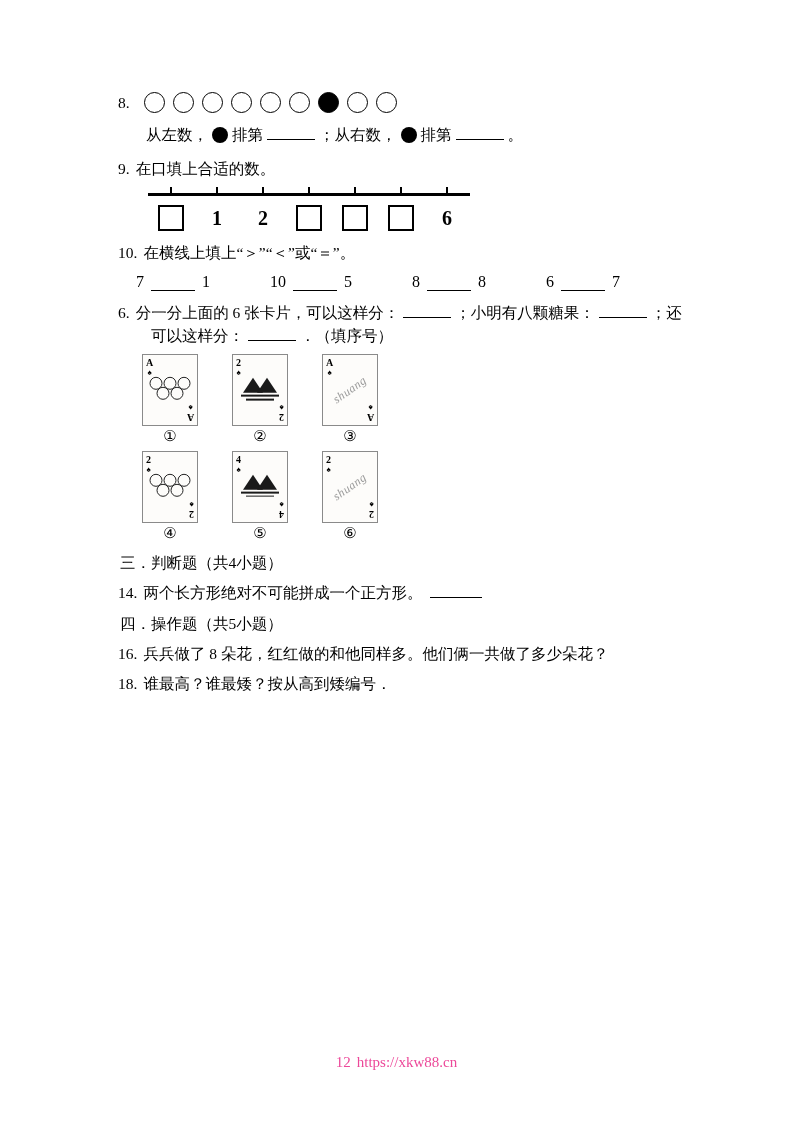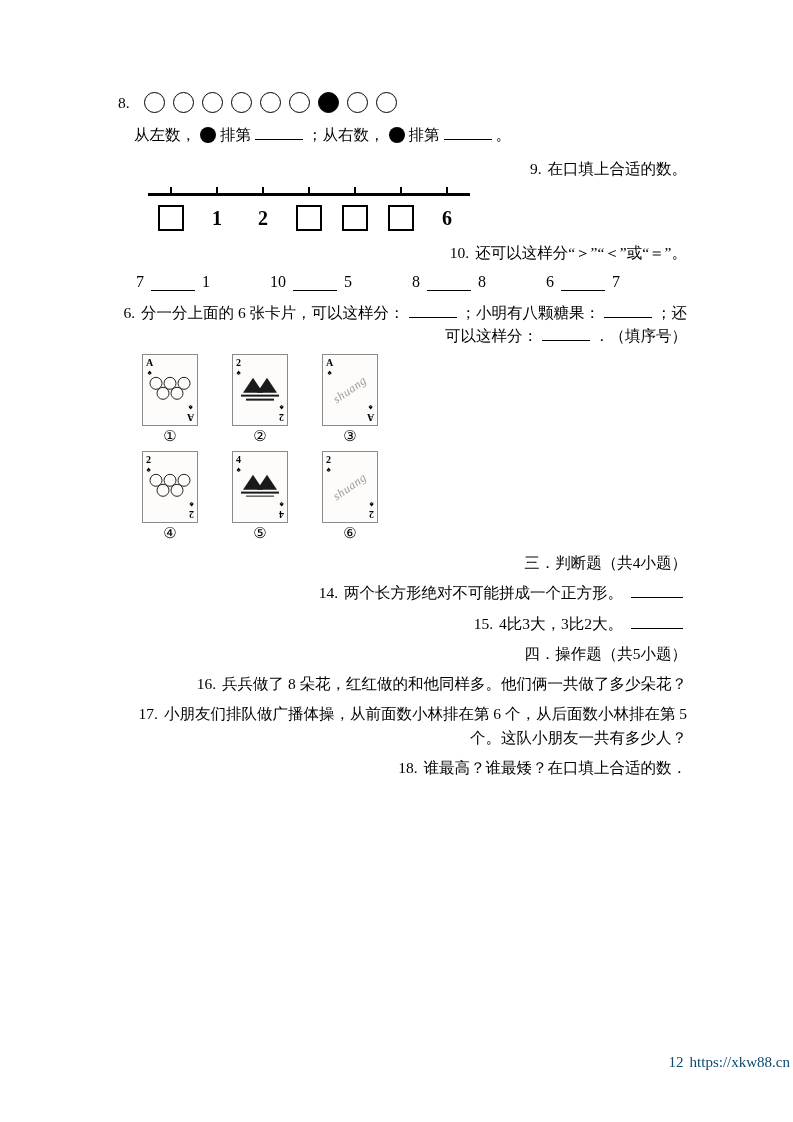--- a/index.html
+++ b/index.html
@@ -3,39 +3,39 @@
 <meta charset="utf-8">
 <style>
   * { margin:0; padding:0; box-sizing:border-box; }
   html,body { background:#ffffff; }
   body {
     width:793px; height:1122px; position:relative; overflow:hidden;
     font-family:"Liberation Serif", serif; color:#000; font-size:15.5px;
   }
   .content { position:absolute; left:118px; top:92px; right:106px; }
 
-  .q { line-height:1.5; margin-bottom:7px;text-align:right; }
+  .q { line-height:1.5; margin-bottom:7px; }
   .hang { padding-left:33px; text-indent:-33px; }
   .q-label { margin-right:6px; }
   .q-text { }
-  .section-title { margin:6px 0 7px 16px; }
+  .section-title { margin:6px 0 7px 2px; }
 
   .blank {
     display:inline-block; width:48px; height:13px;
     border-bottom:1.2px solid #000; margin:0 4px;
   }
   .judge-blank { width:52px; margin-left:8px; }
   .pair-blank { width:44px; margin:0 7px; }
 
   
   .row-circles { display:flex; align-items:center; margin-bottom:12px; }
   .circles { display:inline-flex; gap:8px; margin-left:8px; }
   .circle { width:21px; height:21px; border:1.6px solid #000; border-radius:50%; background:#fff; }
   .circle.filled { background:#000; }
-  .indent { margin-left:16px; margin-bottom:11px; }
+  .indent { margin-left:28px; margin-bottom:11px; }
   .dot { display:inline-block; width:16px; height:16px; background:#000; border-radius:50%; vertical-align:-3px; margin:0 4px; }
 
   
   .numline { width:322px; margin:4px 0 10px 30px; }
   .nl-ticks {
     display:grid; grid-template-columns:repeat(7,1fr); justify-items:center;
     align-items:end; height:9px; border-bottom:3.5px solid #000;
   }
   .tick { width:2.5px; height:8px; background:#000; }
   .nl-cells { display:grid; grid-template-columns:repeat(7,1fr); justify-items:center; align-items:center; margin-top:9px; }
@@ -70,21 +70,21 @@
   .mline.m1 { width:38px; }
   .mline.m2 { width:28px; height:1.5px; }
   .shuang {
     position:absolute; left:50%; top:50%;
     transform:translate(-50%,-50%) rotate(-35deg);
     color:#9a9a9a; font-style:italic; font-size:12px; letter-spacing:.5px; white-space:nowrap;
   }
   .card-label { font-size:15px; margin-top:2px; line-height:1.1; }
 
   
-  .footer { position:absolute; left:0; right:0; top:1054px; text-align:right; font-size:15px; color:#0c4a6e; }
+  .footer { position:absolute; left:0; right:0; top:1054px; text-align:center; font-size:15px; color:#ec4899; }
   .footer span { margin:0 3px; }
 </style>
 </head>
 <body>
 
 <div class="content">
 
   <div class="row-circles">
     <span class="q-label">8.</span>
     <span class="circles" id="q8-circles">
@@ -118,21 +118,21 @@
         <span class="nl-box"></span>
         <span class="nl-num">1</span>
         <span class="nl-num">2</span>
         <span class="nl-box"></span>
         <span class="nl-box"></span>
         <span class="nl-box"></span>
         <span class="nl-num">6</span>
       </div>
   </div>
 
-  <div class="q hang"><span class="q-label">10.</span><span class="q-text">还可以这样分“＞”“＜”或“＝”。</span></div>
+  <div class="q hang"><span class="q-label">10.</span><span class="q-text">在横线上填上“＞”“＜”或“＝”。</span></div>
 
   <div class="pairs" id="q10-pairs">
       <span class="pair">
         <span class="pnum">7</span>
         <span class="blank pair-blank"></span>
         <span class="pnum">1</span>
       </span>
       <span class="pair">
         <span class="pnum">10</span>
         <span class="blank pair-blank"></span>
@@ -261,25 +261,23 @@
             <span class="suit">♠</span>
           </span>
         </div>
         <div class="card-label">⑥</div>
       </div>
     </div>
 
   <div class="q section-title">三．判断题（共4小题）</div>
   <div id="s3-items">
       <div class="q hang"><span class="q-label">14.</span><span class="q-text">两个长方形绝对不可能拼成一个正方形。</span><span class="blank judge-blank"></span></div>
-      <div class="q hang"><span class="q-label">15.</span><span class="q-text">4比3大，3比2大。</span><span class="blank judge-blank"></span></div>
     </div>
 
   <div class="q section-title">四．操作题（共5小题）</div>
   <div id="s4-items">
       <div class="q hang"><span class="q-label">16.</span><span class="q-text">兵兵做了 8 朵花，红红做的和他同样多。他们俩一共做了多少朵花？</span></div>
-      <div class="q hang"><span class="q-label">17.</span><span class="q-text">小朋友们排队做广播体操，从前面数小林排在第 6 个，从后面数小林排在第 5 个。这队小朋友一共有多少人？</span></div>
-      <div class="q hang"><span class="q-label">18.</span><span class="q-text">谁最高？谁最矮？在口填上合适的数．</span></div>
+      <div class="q hang"><span class="q-label">18.</span><span class="q-text">谁最高？谁最矮？按从高到矮编号．</span></div>
     </div>
 
 </div>
 
 <div class="footer"><span>12</span><span>https://xkw88.cn</span></div>
 
 </body></html>

